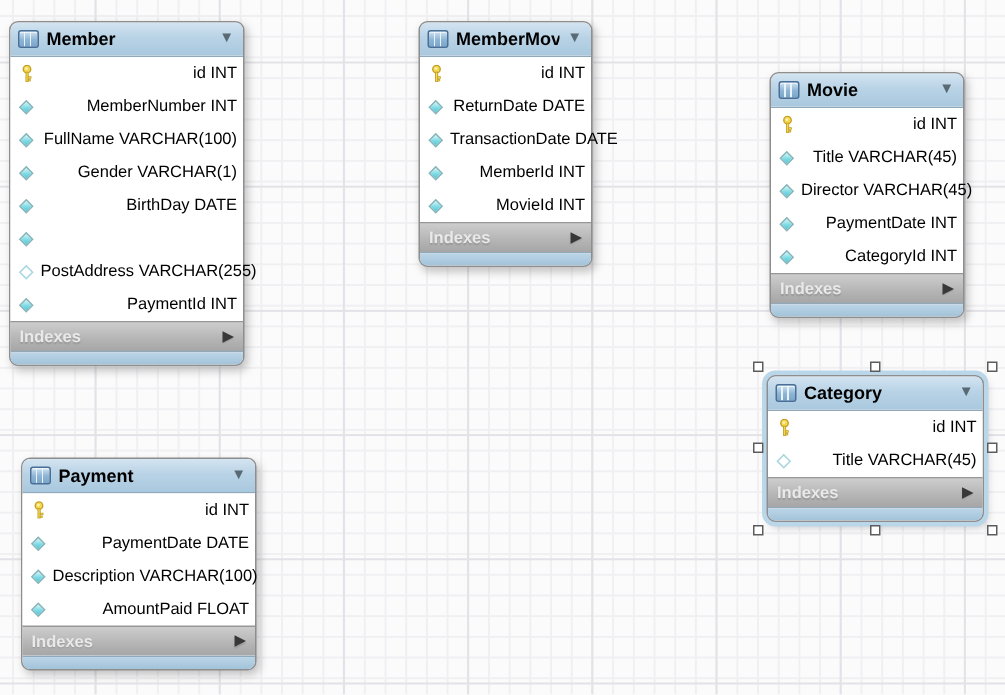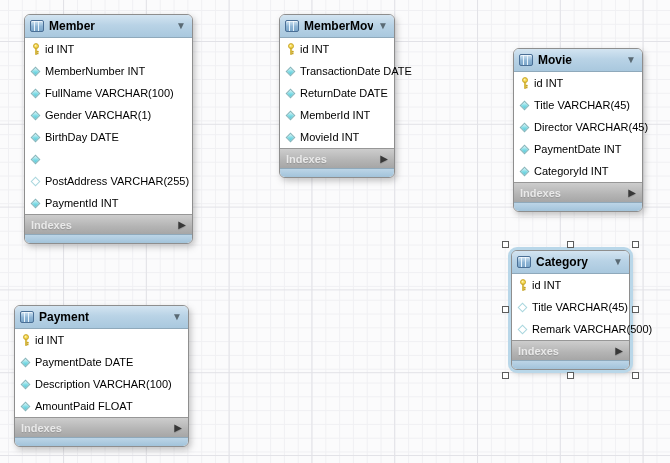--- a/index.html
+++ b/index.html
@@ -50,20 +50,21 @@
       linear-gradient(180deg, #cfe3f2 0%, #8db4d4 55%, #7ba6c9 100%);
     box-shadow: inset 0 1px 0 rgba(255,255,255,0.6);
   }
   .t-rows { background: #fff; }
   .t-row {
     height: 22px;
     display: flex; align-items: center; gap: 3px;
     padding: 0 4px;
     font-size: 11px; color: #000;
     white-space: nowrap;
+    justify-content: space-between;
   }
   .col-icon { width: 13px; flex: 0 0 13px; display: flex; align-items: center; justify-content: center; }
   .diamond {
     width: 7px; height: 7px;
     transform: rotate(45deg);
     background: linear-gradient(135deg, #d9f7f9 0%, #7ddbe5 55%, #4fc6d6 100%);
     border: 1px solid #85b4ba;
   }
   .diamond.hollow { background: #fff; border: 1px solid #a9d6de; }
   .t-indexes {
@@ -95,21 +96,21 @@
   .h-ml { left: -10px; top: calc(50% - 4px); }
   .h-mr { right: -10px; top: calc(50% - 4px); }
   .h-bl { left: -10px; bottom: -10px; }
   .h-bc { left: calc(50% - 4px); bottom: -10px; }
   .h-br { right: -10px; bottom: -10px; }
 </style>
 </head>
 <body>
 
 <div id="canvas">
-    <div class="table" style="left: 24px; top: 14px; width: 169px;">
+    <div class="table" style="left: 6px; top: 14px; width: 157px;">
     <div class="t-header">
       <span class="tbl-icon"></span>
       <span class="t-name">Member</span>
       <span class="t-collapse">▼</span>
     </div>
     <div class="t-rows">
         <div class="t-row">
     <span class="col-icon">
             <svg width="12" height="12" viewBox="0 0 12 12" aria-hidden="true">
     <circle cx="6" cy="3.1" r="2.5" fill="#f6d84c" stroke="#c2a02a" stroke-width="0.9"></circle>
@@ -185,32 +186,32 @@
     <rect x="6.8" y="8.1" width="1.9" height="1.1" fill="#f6d84c" stroke="#c2a02a" stroke-width="0.5"></rect>
     <rect x="6.8" y="10" width="1.4" height="1" fill="#f6d84c" stroke="#c2a02a" stroke-width="0.5"></rect>
   </svg>
           </span>
     <span class="col-label">id INT</span>
   </div>
         <div class="t-row">
     <span class="col-icon">
             <span class="diamond"></span>
           </span>
+    <span class="col-label">ReturnDate DATE</span>
+  </div>
+        <div class="t-row">
+    <span class="col-icon">
+            <span class="diamond"></span>
+          </span>
     <span class="col-label">TransactionDate DATE</span>
   </div>
         <div class="t-row">
     <span class="col-icon">
             <span class="diamond"></span>
           </span>
-    <span class="col-label">ReturnDate DATE</span>
-  </div>
-        <div class="t-row">
-    <span class="col-icon">
-            <span class="diamond"></span>
-          </span>
     <span class="col-label">MemberId INT</span>
   </div>
         <div class="t-row">
     <span class="col-icon">
             <span class="diamond"></span>
           </span>
     <span class="col-label">MovieId INT</span>
   </div>
       </div>
     <div class="t-indexes">
@@ -262,21 +263,21 @@
           </span>
     <span class="col-label">CategoryId INT</span>
   </div>
       </div>
     <div class="t-indexes">
       <span class="idx-label">Indexes</span>
       <span class="idx-arrow">▶</span>
     </div>
     <div class="t-footer"></div>
   </div>
-    <div class="table selected" style="left: 511px; top: 250px; width: 119px;">
+    <div class="table selected" style="left: 511px; top: 250px; width: 145px;">
     <div class="t-header">
       <span class="tbl-icon"></span>
       <span class="t-name">Category</span>
       <span class="t-collapse">▼</span>
     </div>
     <div class="t-rows">
         <div class="t-row">
     <span class="col-icon">
             <svg width="12" height="12" viewBox="0 0 12 12" aria-hidden="true">
     <circle cx="6" cy="3.1" r="2.5" fill="#f6d84c" stroke="#c2a02a" stroke-width="0.9"></circle>
@@ -286,43 +287,37 @@
     <rect x="6.8" y="10" width="1.4" height="1" fill="#f6d84c" stroke="#c2a02a" stroke-width="0.5"></rect>
   </svg>
           </span>
     <span class="col-label">id INT</span>
   </div>
         <div class="t-row">
     <span class="col-icon">
             <span class="diamond hollow"></span>
           </span>
     <span class="col-label">Title VARCHAR(45)</span>
-  </div>
-        <div class="t-row">
-    <span class="col-icon">
-            <span class="diamond hollow"></span>
-          </span>
-    <span class="col-label">Remark VARCHAR(500)</span>
   </div>
       </div>
     <div class="t-indexes">
       <span class="idx-label">Indexes</span>
       <span class="idx-arrow">▶</span>
     </div>
     <div class="t-footer"></div>
   <div class="handle h-tl"></div>
       <div class="handle h-tc"></div>
       <div class="handle h-tr"></div>
       <div class="handle h-ml"></div>
       <div class="handle h-mr"></div>
       <div class="handle h-bl"></div>
       <div class="handle h-bc"></div>
       <div class="handle h-br"></div>
     </div>
-    <div class="table" style="left: 14px; top: 305px; width: 175px;">
+    <div class="table" style="left: 14px; top: 305px; width: 157px;">
     <div class="t-header">
       <span class="tbl-icon"></span>
       <span class="t-name">Payment</span>
       <span class="t-collapse">▼</span>
     </div>
     <div class="t-rows">
         <div class="t-row">
     <span class="col-icon">
             <svg width="12" height="12" viewBox="0 0 12 12" aria-hidden="true">
     <circle cx="6" cy="3.1" r="2.5" fill="#f6d84c" stroke="#c2a02a" stroke-width="0.9"></circle>

